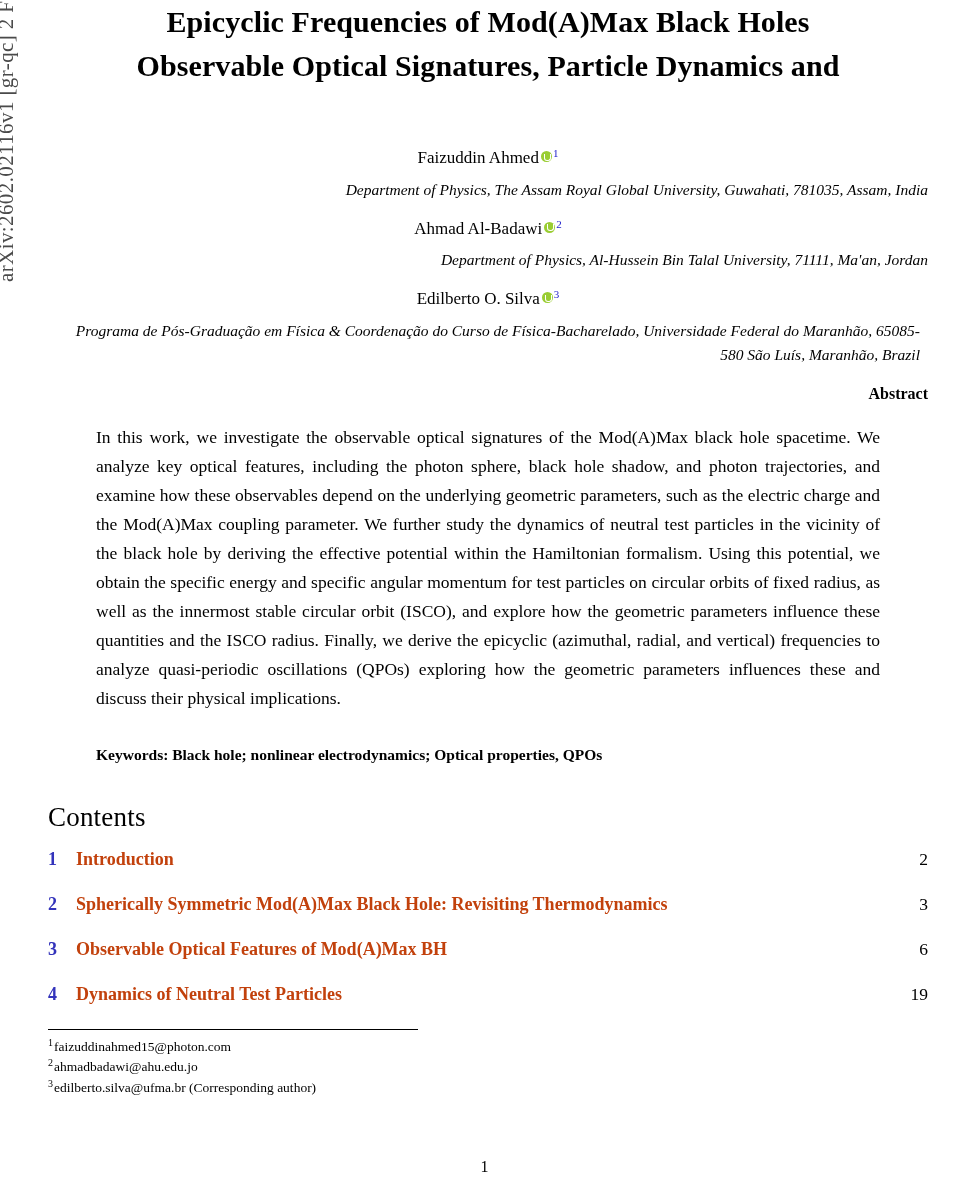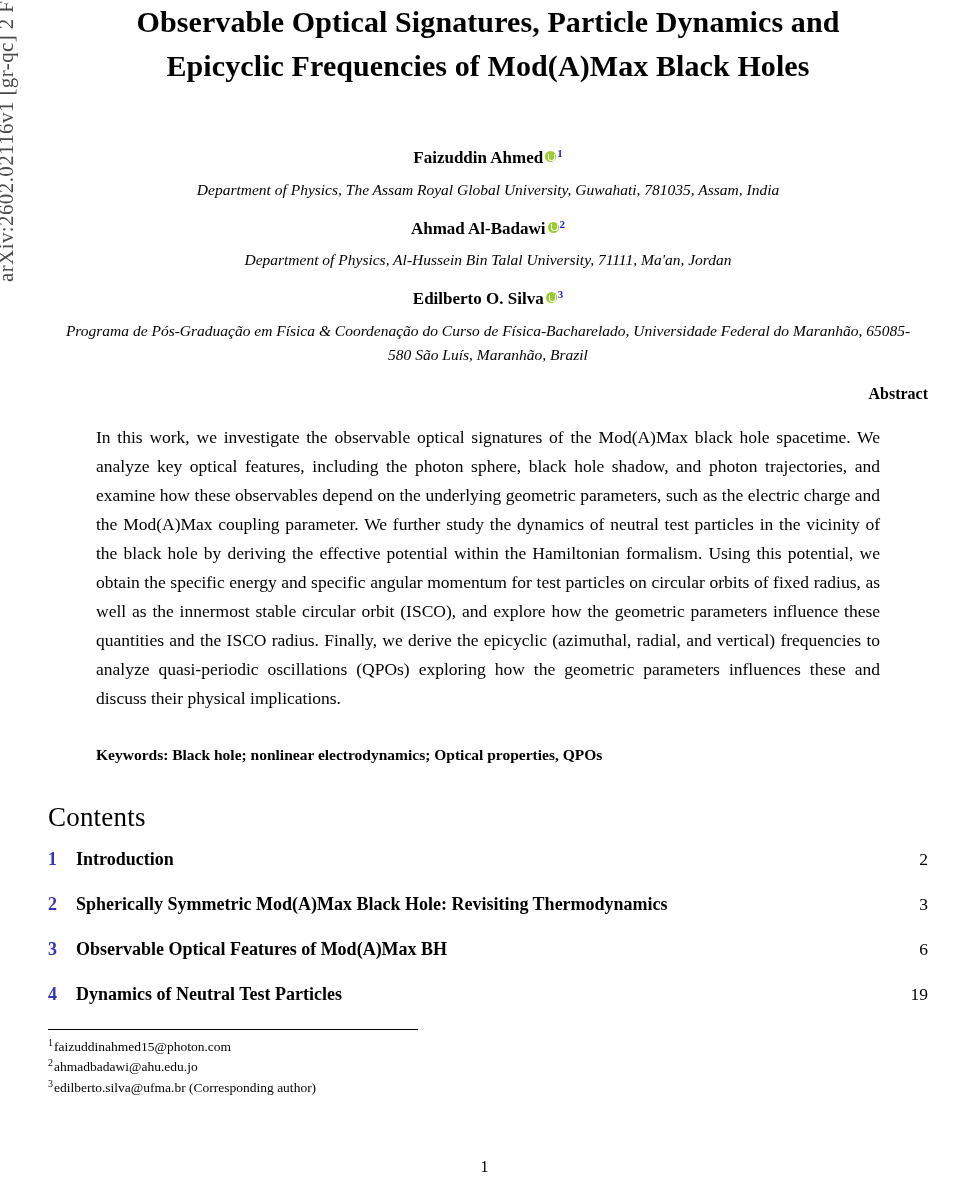--- a/index.html
+++ b/index.html
@@ -51,21 +51,21 @@
     padding-top: 0px;
     letter-spacing: 0.1px;
   }
   .title-line { display: block; }
   .authors-block {
     margin-top: 58px;
     text-align: center;
   }
   .author-name {
     font-size: 17px;
-    font-weight: bold;
+    font-weight: normal;
     margin-top: 13px;
     line-height: 1.5;
   }
   .orcid {
     display: inline-block;
     width: 11px;
     height: 11px;
     border-radius: 50%;
     background: #9ACD32;
     position: relative;
@@ -89,20 +89,21 @@
     vertical-align: 6px;
     color: #2222cc;
     margin-left: 1px;
   }
   .affiliation {
     font-size: 15.5px;
     font-style: italic;
     line-height: 1.55;
     margin-top: 7px;
     margin-bottom: 14px;
+    text-align: right;
   }
   .affiliation.wide {
     padding: 0 8px;
   }
   .abstract-head {
     margin-top: 18px;
     text-align: right;
     font-size: 16px;
     font-weight: bold;
   }
@@ -135,21 +136,21 @@
     margin-bottom: 24px;
   }
   .toc-num {
     width: 28px;
     flex: 0 0 28px;
     font-weight: bold;
     color: #3333bb;
   }
   .toc-label {
     font-weight: bold;
-    color: #000000;
+    color: #c2410c;
     text-align: center;
   }
   .toc-fill { flex: 1 1 auto; }
   .toc-page {
     color: #000000;
     font-weight: normal;
     font-size: 17.5px;
   }
   .footnote-rule {
     margin-top: 6px;
@@ -179,22 +180,22 @@
 </head>
 <body>
 
 <div class="page">
 
   <div class="arxiv-stamp">arXiv:2602.02116v1  [gr-qc]  2 Feb 2026</div>
 
   <div class="content">
 
     <h1 class="title">
+      <span class="title-line">Epicyclic Frequencies of Mod(A)Max Black Holes</span>
       <span class="title-line">Observable Optical Signatures, Particle Dynamics and</span>
-      <span class="title-line">Epicyclic Frequencies of Mod(A)Max Black Holes</span>
     </h1>
 
     <div class="authors-block">
 
       <div class="author-name">
         <span>Faizuddin Ahmed</span><span class="orcid"></span><span class="affil-mark">1</span>
       </div>
       <div class="affiliation">Department of Physics, The Assam Royal Global University, Guwahati, 781035, Assam, India</div>
 
       <div class="author-name">

